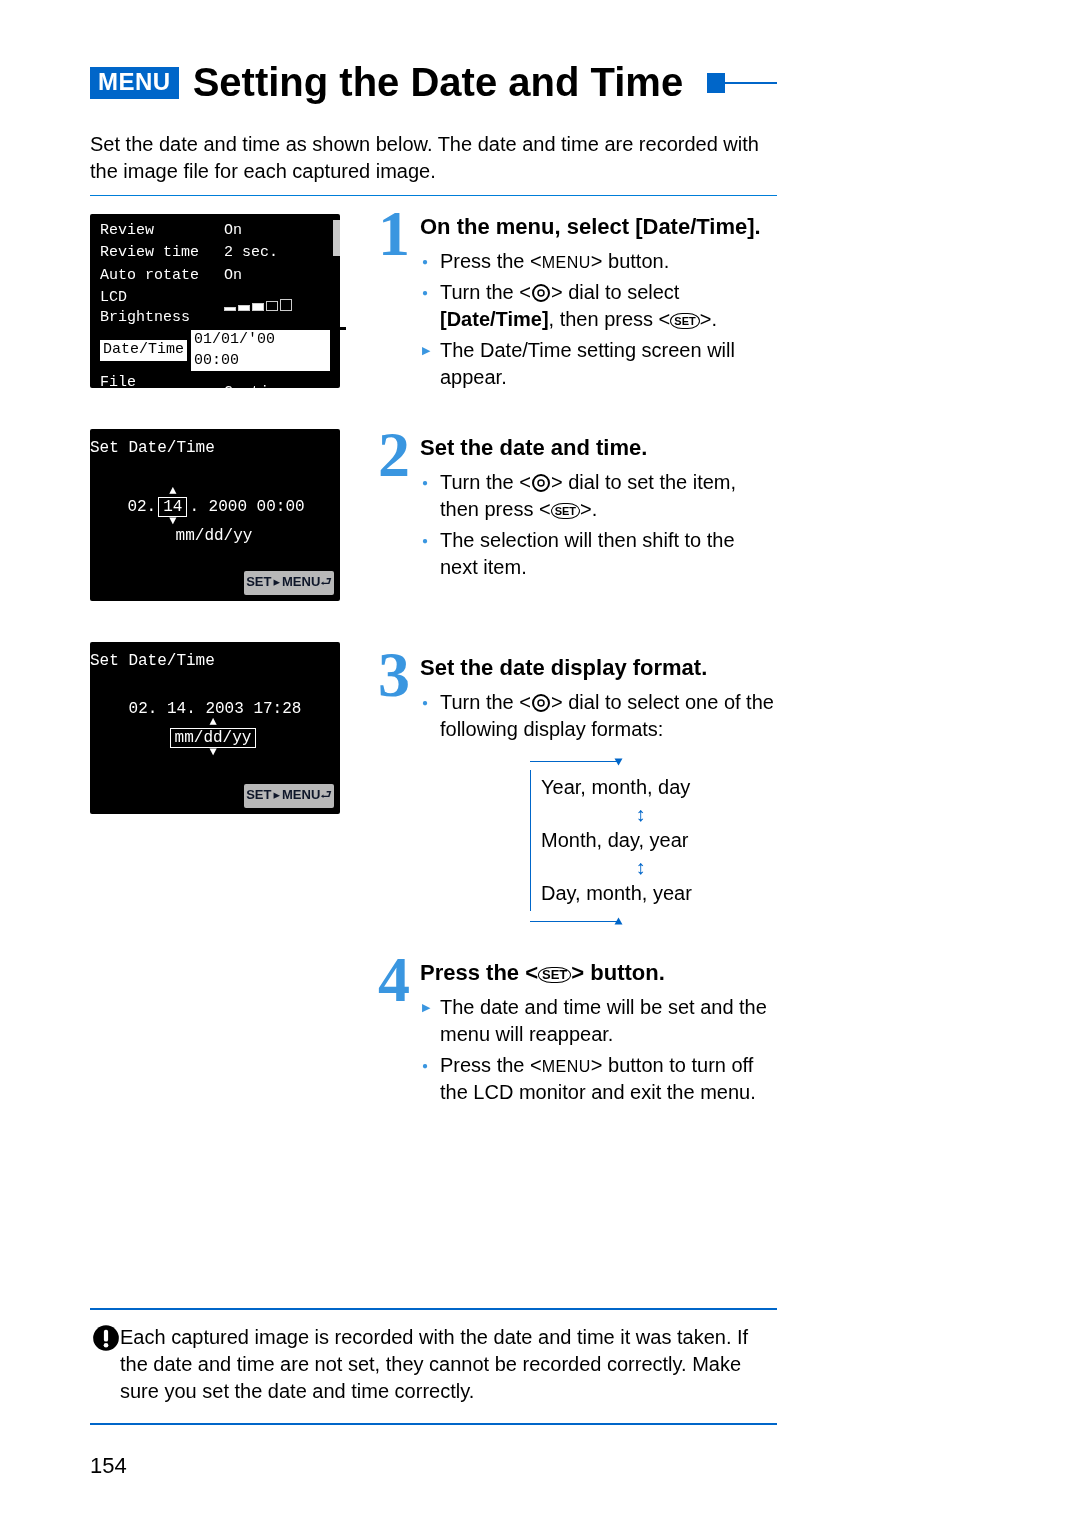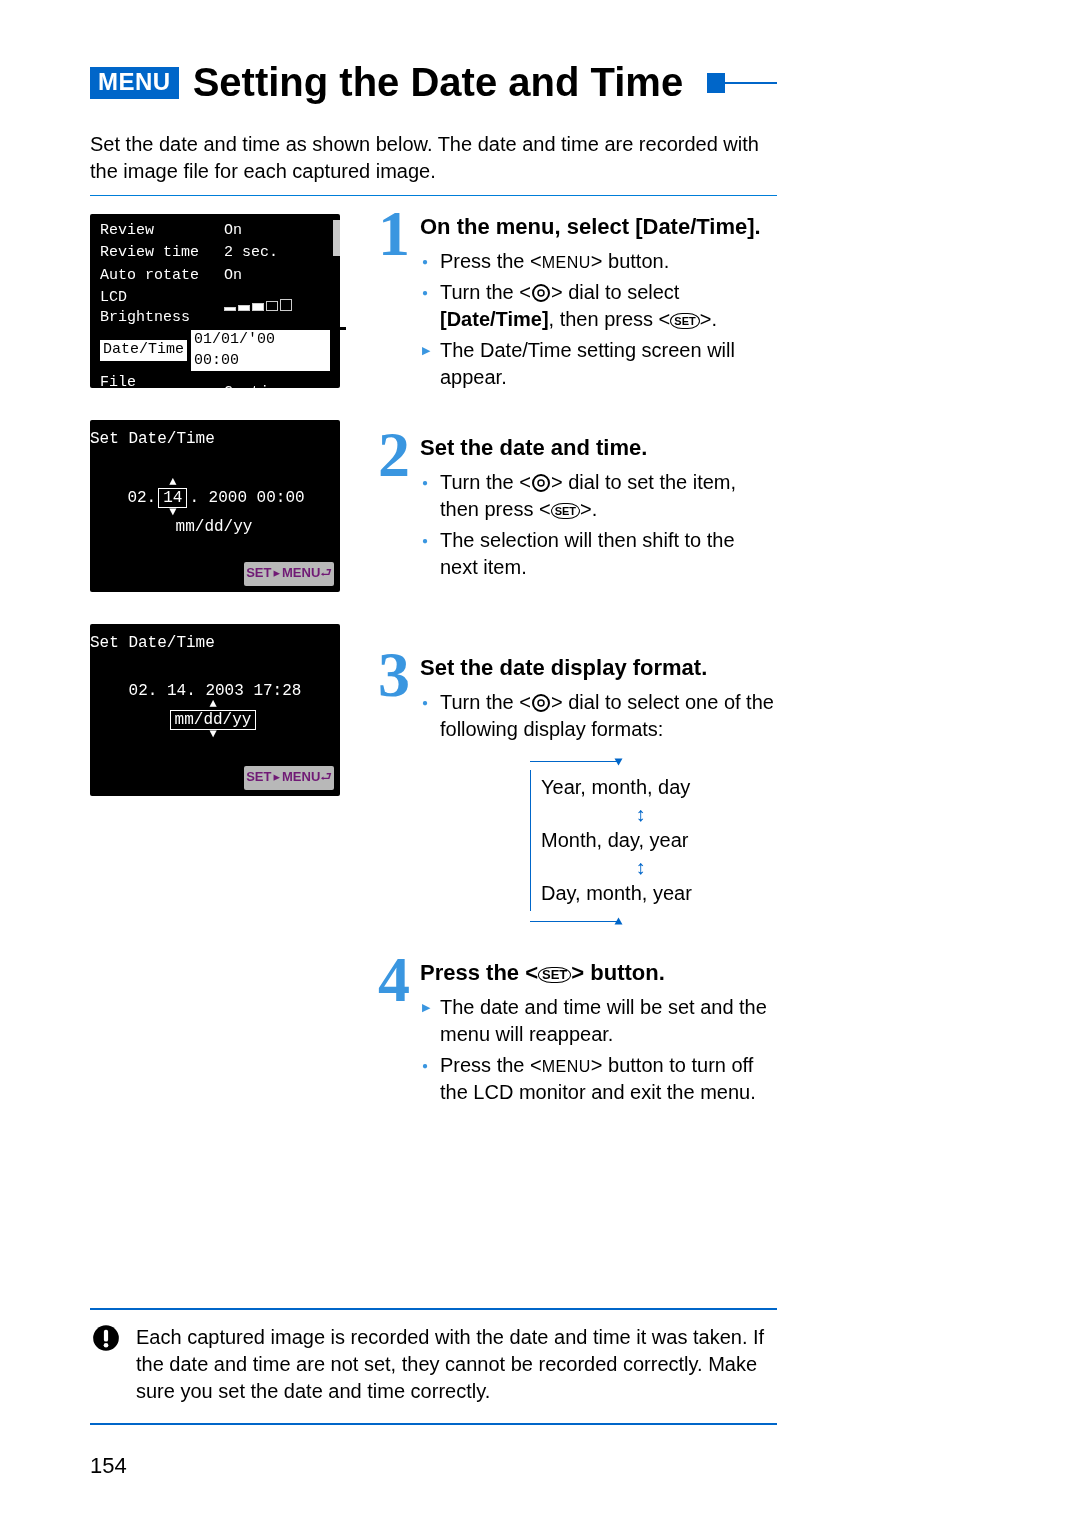--- a/index.html
+++ b/index.html
@@ -70,21 +70,21 @@
     gap: 32px;
     align-items: flex-start;
   }
   .col-left { width: 250px; flex: 0 0 250px; }
   .col-right { flex: 1 1 auto; }
   
   .lcd {
     background: #000;
     border-radius: 2px;
     width: 250px;
-    margin-bottom: 32px;
+    margin-bottom: 41px;
     box-sizing: border-box;
     font-family: "Courier New", monospace;
     color: #fff;
     font-size: 16px;
     position: relative;
   }
   .lcd1 { height: 174px; }
   .lcd .menu-list { padding: 6px 0 4px 0; }
   .lcd .menu-row {
     display: flex;
@@ -129,21 +129,21 @@
   .lcd-body .part { padding: 0 2px; }
   .lcd-body .boxed { border: 1px solid #fff; padding: 0 4px; display:inline-block; }
   .lcd-body .arrow-up, .lcd-body .arrow-down {
     display: block; text-align: center; font-size: 12px; line-height: 8px; height: 10px;
   }
   .arrow-col { display:inline-block; vertical-align: middle; }
   .lcd-footer {
     text-align: right; padding: 2px 6px 6px 0;
   }
   .lcd-footer .footer-box {
-    display: inline-block; background: #b8b8b8; color: #701a75; font-size: 13px; padding: 1px 2px; border-radius: 2px;
+    display: inline-block; background: #b8b8b8; color: #0f172a; font-size: 13px; padding: 1px 2px; border-radius: 2px;
     letter-spacing: 0; font-family: Arial, sans-serif;
   }
   .footer-box .tri { display:inline-block; margin: 0 2px; }
   .footer-box .ret { display:inline-block; }
   
   .step {
     display: flex;
     gap: 4px;
     margin-bottom: 38px;
   }
@@ -255,21 +255,20 @@
     content: "";
     position: absolute; right: -2px; bottom: -4px;
     border-left: 7px solid #0066c9;
     border-top: 4px solid transparent;
     border-bottom: 4px solid transparent;
     transform: rotate(-90deg);
   }
   
   .note {
     display: flex;
-    gap: 16px;
     border-top: 2px solid #0066c9;
     border-bottom: 2px solid #0066c9;
     padding: 14px 6px 18px 2px;
     margin-top: 160px;
     align-items: flex-start;
   }
   .note-icon {
     width: 28px; flex: 0 0 28px;
     color: #000;
   }

